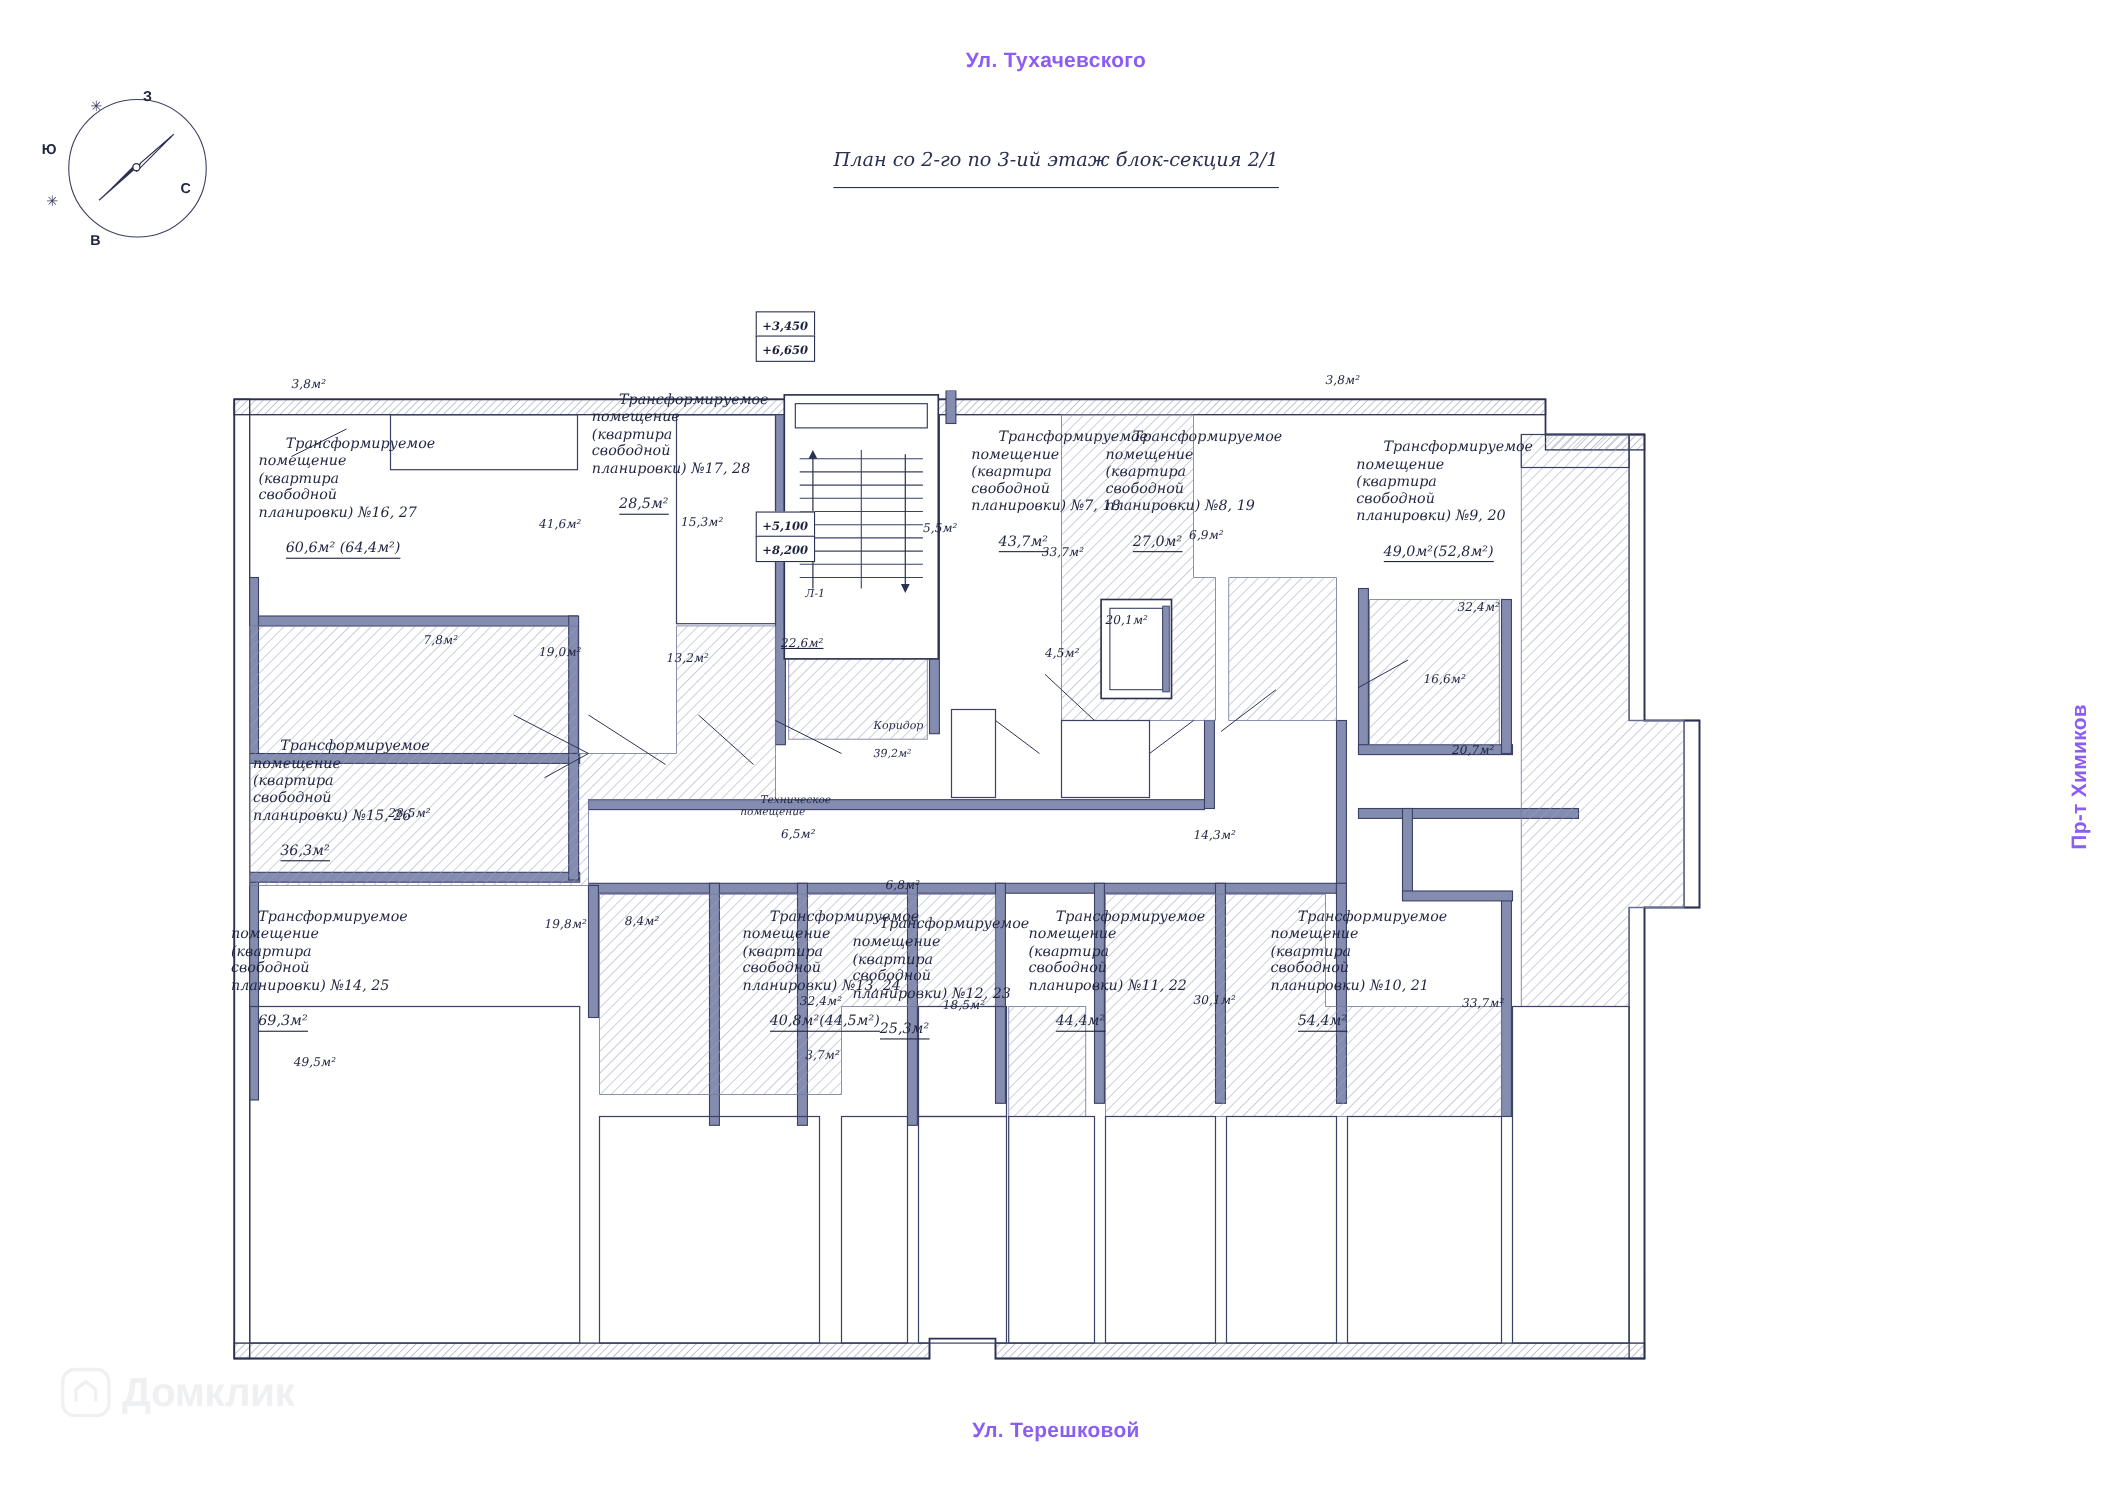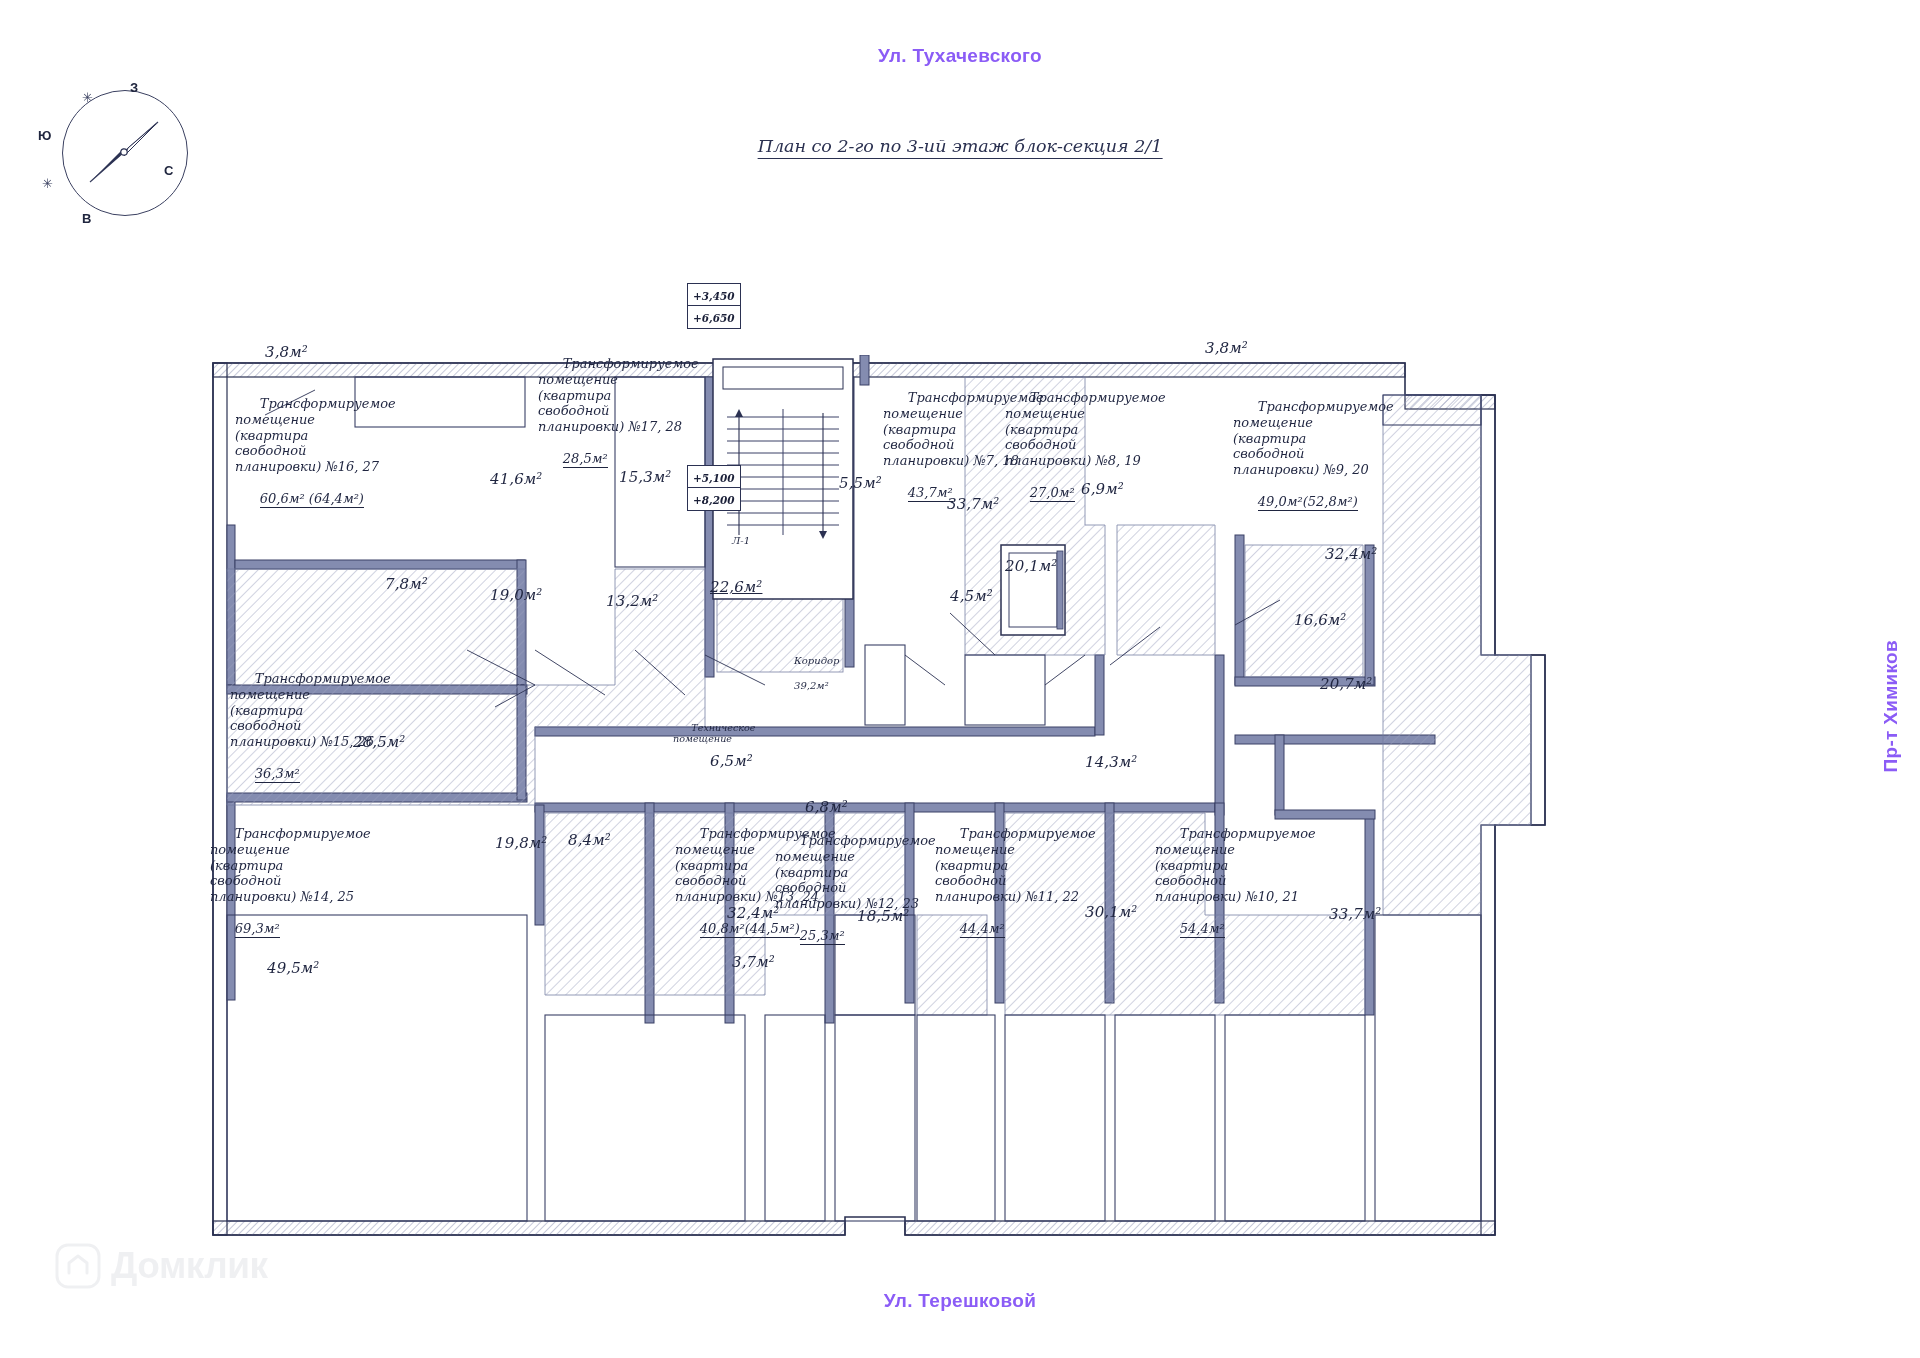--- a/index.html
+++ b/index.html
@@ -41,21 +41,21 @@
   .plan-title {
     position: absolute;
     left: 50%;
     transform: translateX(-50%);
     top: 136px;
     font-family: "DejaVu Serif", serif;
     font-style: italic;
     font-size: 17.5px;
     color: #2a3050;
     border-bottom: 1px solid #2a3050;
-    padding-bottom: 2px;
+    padding-bottom: 14px;
     white-space: nowrap;
   }
 
   
   .compass {
     position: absolute;
     left: 40px; top: 78px;
     width: 150px; height: 150px;
   }
   .compass .ring {
@@ -98,21 +98,21 @@
   
   .tx {
     position: absolute;
     font-family: "DejaVu Serif", serif;
     font-style: italic;
     color: #1f2540;
     white-space: pre;
     line-height: 1.22;
   }
   .area {
-    font-size: 15px;
+    font-size: 11px;
     letter-spacing: .1px;
   }
   .room-title {
     font-size: 13px;
   }
   .room-title .u {
     border-bottom: .9px solid #1f2540;
     display: inline-block;
   }
   .lvl {

